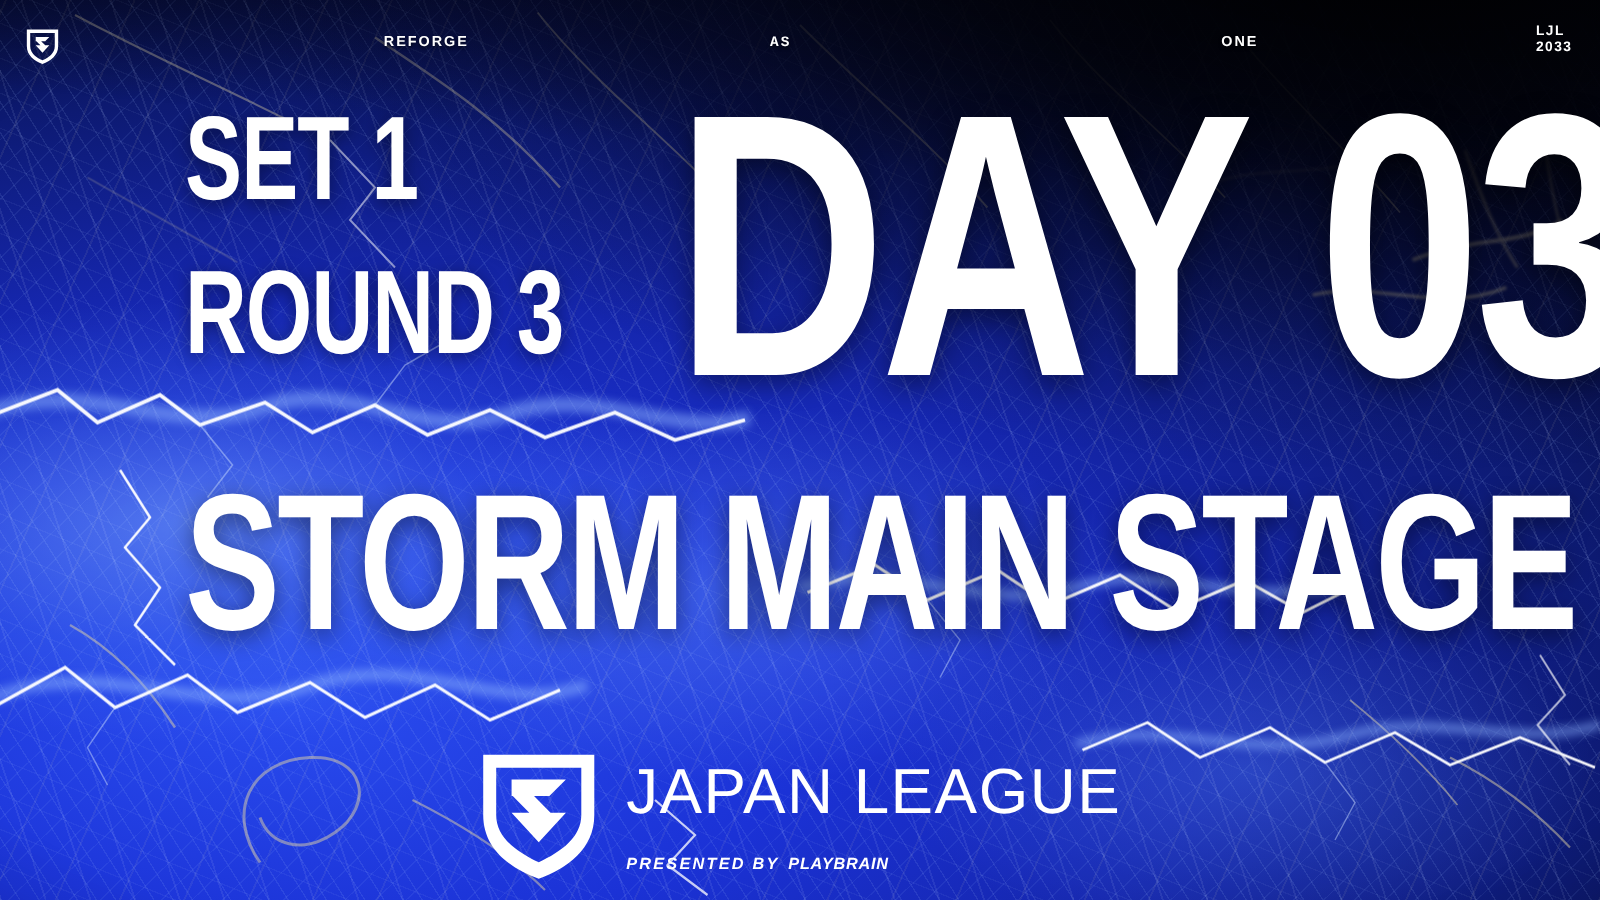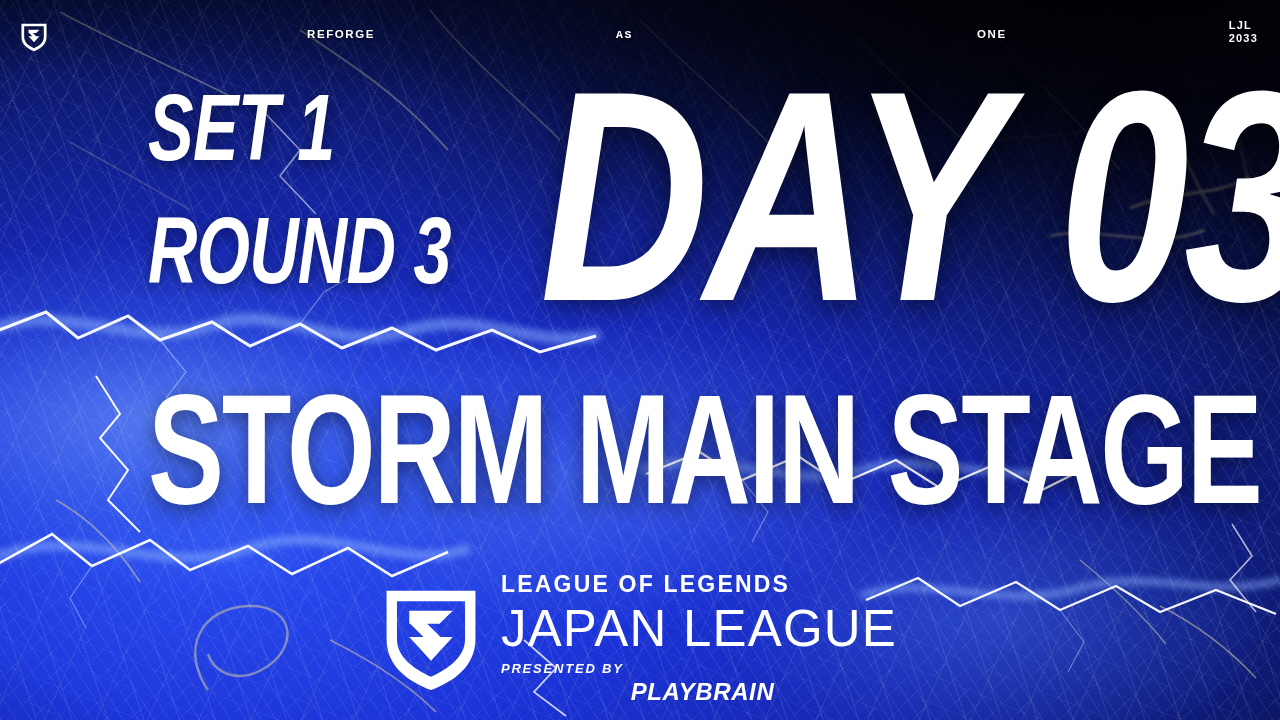--- a/index.html
+++ b/index.html
@@ -67,21 +67,21 @@
   #hdr-one{ left:977px; }
   .corner-tag{
     position:absolute; right:22px; top:19px; text-align:left; color:#fff;
     font-size:11px; font-weight:700; line-height:1.15; letter-spacing:1.2px;
   }
 
   
   .headline{
     position:absolute; left:148px; top:84px; width:1000px; color:#fff;
   }
-  .hl-row-top{ position:relative; height:286px;font-style:italic; }
+  .hl-row-top{ position:relative; height:286px; }
   .small-stack{
     position:absolute; left:0; top:0; width:350px;
   }
   .small-line{
     font-weight:900; font-size:95px; line-height:.92; letter-spacing:-1px;
     transform:scaleX(.72); transform-origin:left center;
     text-shadow:0 3px 16px rgba(0,0,0,.42);
     white-space:nowrap;
   }
   .small-line.second{ margin-top:36px; }
@@ -102,23 +102,23 @@
 
   
   .lockup{
     position:absolute; left:0; right:0; bottom:16px;
     display:flex; justify-content:center; align-items:center; gap:22px;
   }
   .lockup-shield{ width:96px; height:104px; flex:0 0 auto; }
   .lockup-text{ color:#fff; line-height:1; }
   .ll-1{ font-size:23px; font-weight:800; letter-spacing:2.2px; margin-bottom:7px; }
   .ll-2{ font-size:51px; font-weight:400; letter-spacing:1.2px; margin-bottom:8px; }
-  .ll-3{ display:flex; align-items:flex-start; gap:7px; }
+  .ll-3{ display:flex; align-items:flex-end; gap:7px; }
   .ll-3 .pres{ font-size:13px; font-weight:700; font-style:italic; letter-spacing:1.8px; }
-  .ll-3 .brand{ font-size:24px; font-weight:900; font-style:italic; letter-spacing:.6px;margin-top:18px; }
+  .ll-3 .brand{ font-size:13px; font-weight:900; font-style:italic; letter-spacing:.6px;margin-top:18px; }
 </style>
 </head>
 <body>
 
 <div id="stage">
 
   <div class="bg-layer bg-base"></div>
   <div class="bg-layer bg-mesh"></div>
   <div class="bg-layer bg-streaks"></div>
   <div class="bg-layer bg-glow"></div>
@@ -217,21 +217,20 @@
     <div class="hl-row-bottom">STORM MAIN STAGE</div>
   </div>
 
   <div class="lockup">
     <svg class="lockup-shield" viewBox="0 0 100 110">
       <path fill="#ffffff" d="M3,4 H97 V55 C97,84 74,100 50,109 C26,100 3,84 3,55 Z
                               M50,95 C69,86 86,74 86,55 V15 H14 V55 C14,74 31,86 50,95 Z"></path>
       <path fill="#ffffff" d="M27,25 H73 L59,39 H46 L60,53 H73 L50,78 L27,53 H42 L28,39 H27 Z"></path>
     </svg>
     <div class="lockup-text">
-      <div class="ll-1">LEAGUE OF LEGENDS</div>
       <div class="ll-2">JAPAN LEAGUE</div>
       <div class="ll-3">
         <span class="pres">PRESENTED BY</span>
         <span class="brand">PLAYBRAIN</span>
       </div>
     </div>
   </div>
 
 </div>
 

